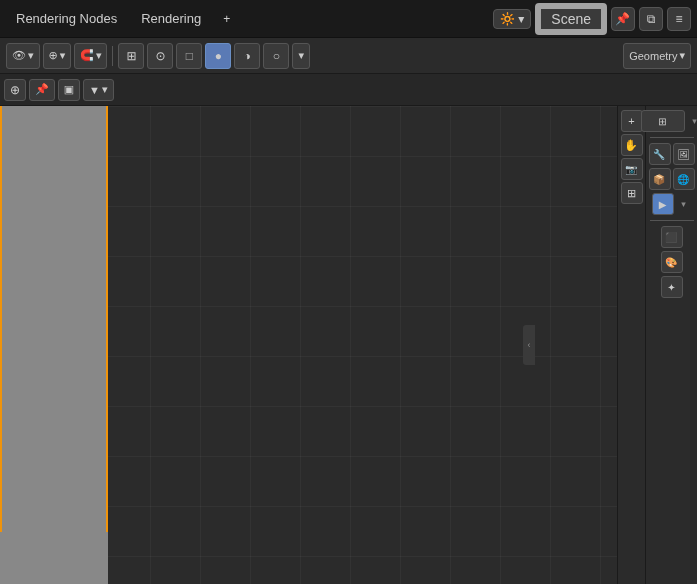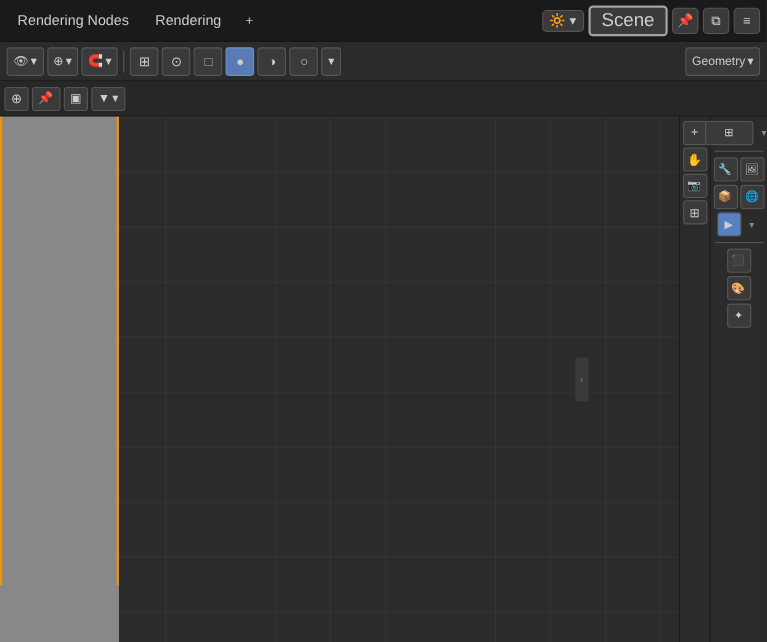--- a/index.html
+++ b/index.html
@@ -52,26 +52,26 @@
       padding: 2px 6px;
       color: #ccc;
       cursor: pointer;
       display: flex;
       align-items: center;
       gap: 3px;
       font-size: 12px;
     }
     .scene-name-btn {
       background: #3a3a3a;
-      border: 2px solid #a3a3a3;
+      border: 6px solid #a3a3a3;
       border-radius: 4px;
       padding: 2px 10px;
       color: #ccc;
       cursor: pointer;
-      font-size: 17px;
+      font-size: 14px;
       display: flex;
       align-items: center;
       gap: 4px;
     }
     .icon-btn-sm {
       background: #3a3a3a;
       border: 1px solid #555;
       border-radius: 4px;
       width: 24px;
       height: 24px;

